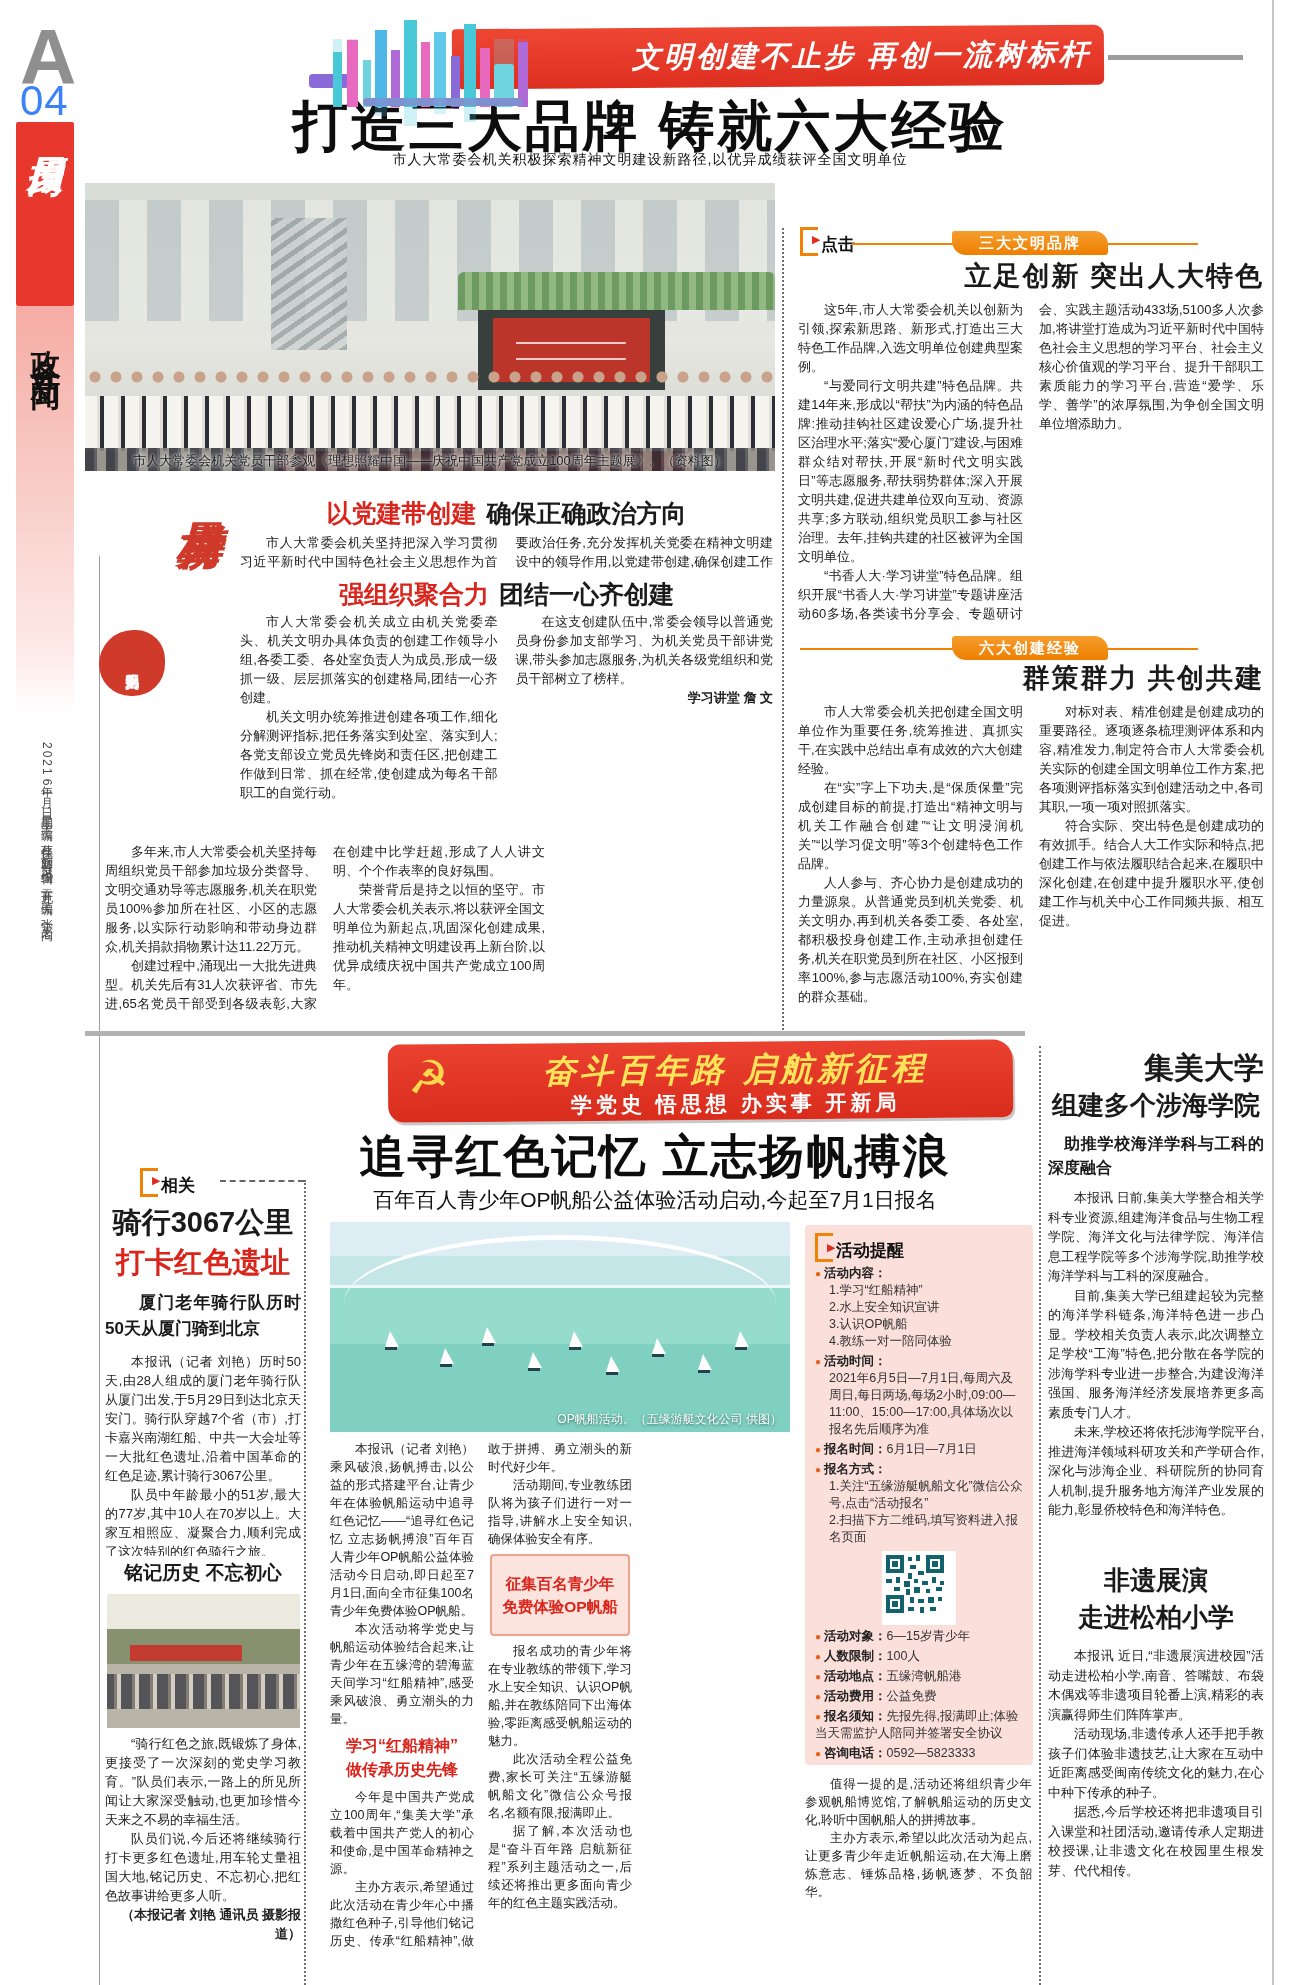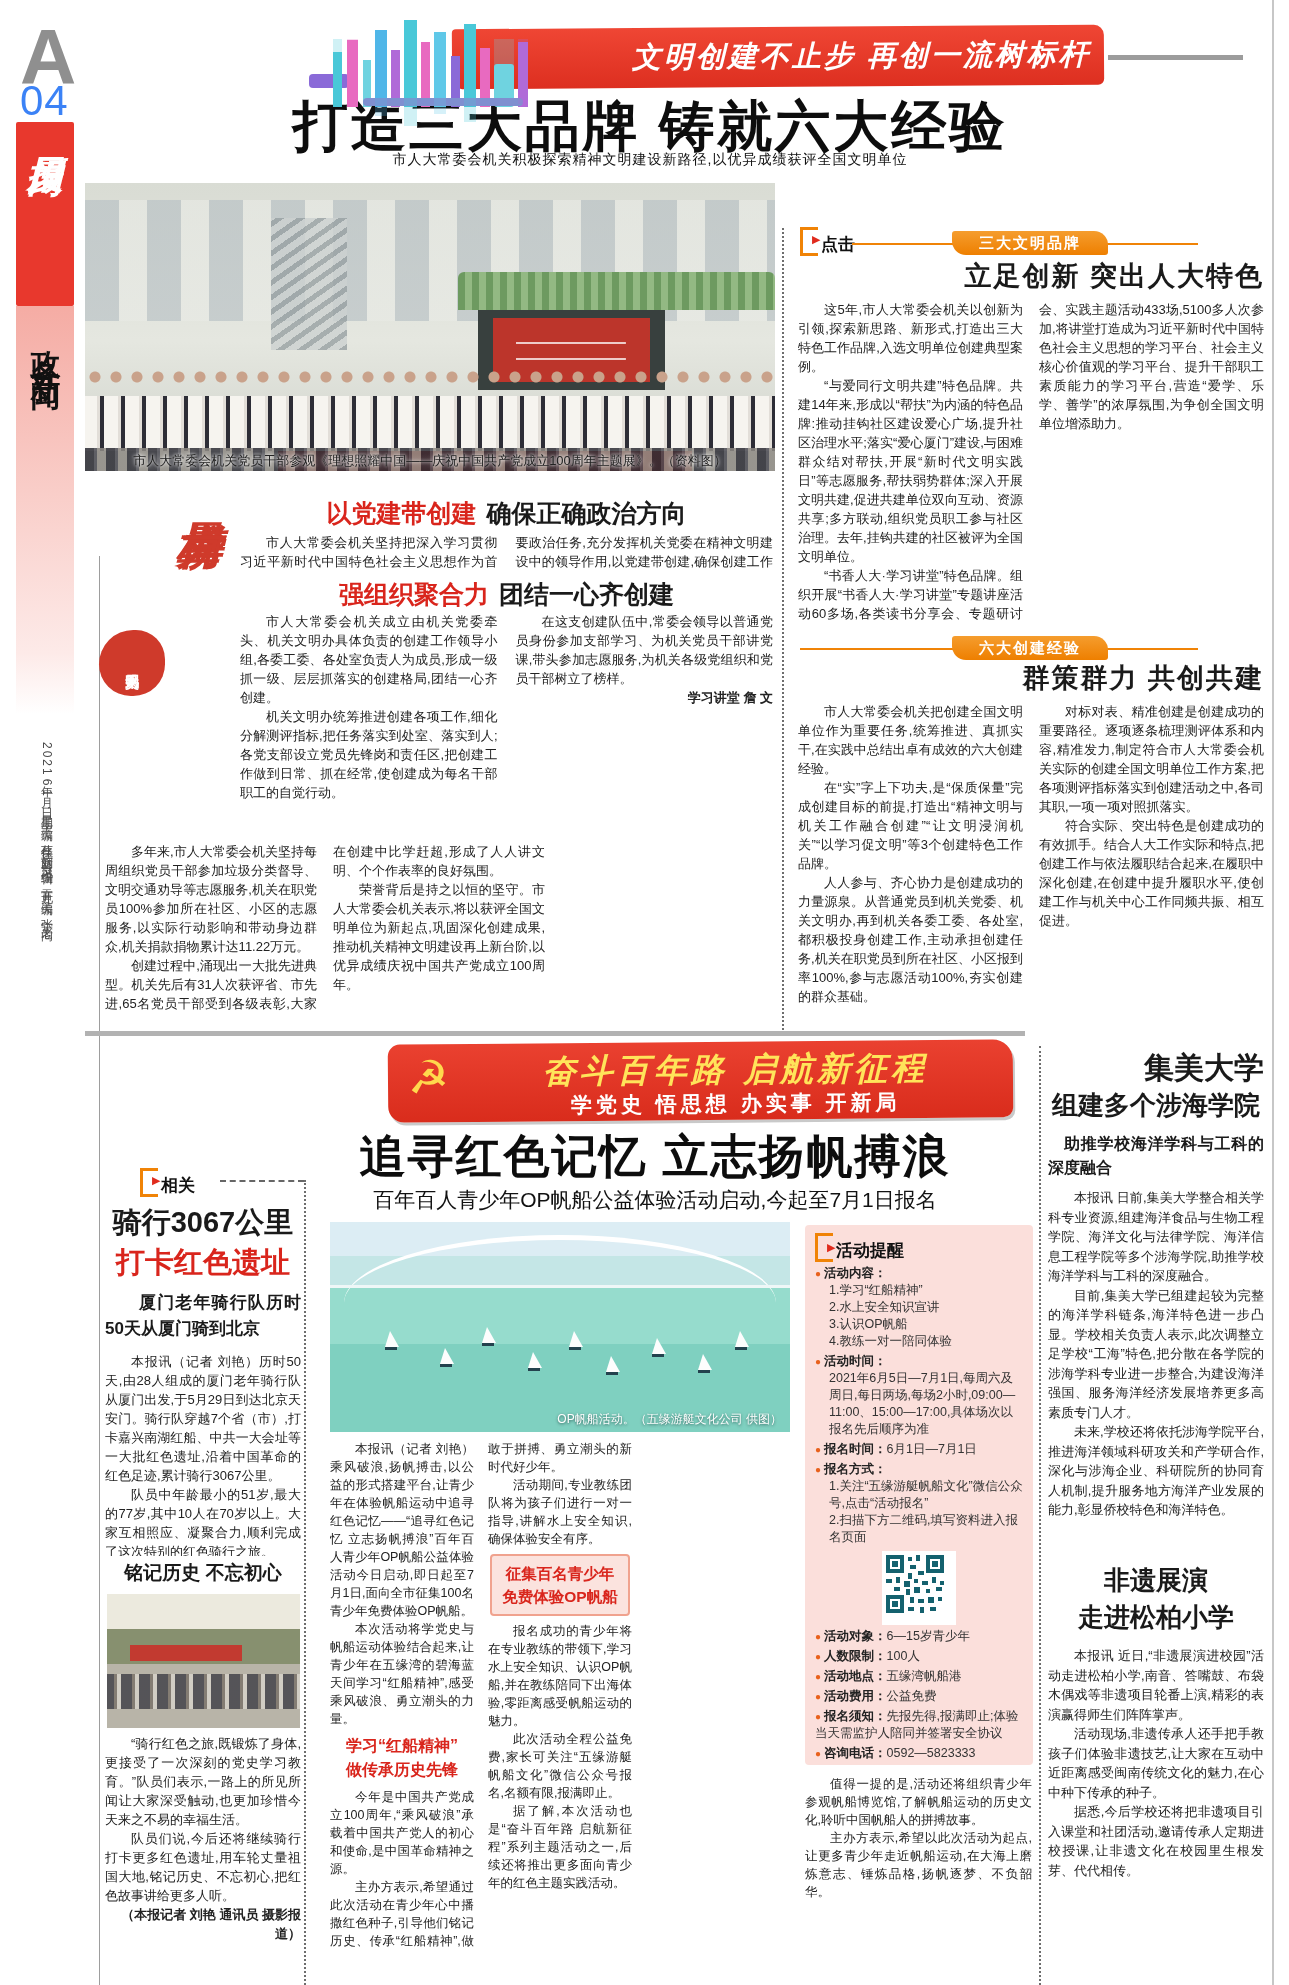--- a/index.html
+++ b/index.html
@@ -117,21 +117,21 @@
      background:linear-gradient(180deg,#dcedf4 0 16%,#c4e6e6 16% 30%,#96dccd 30% 58%,#7fd0c0 58% 100%);}
   .bridge{position:absolute;left:3%;top:6%;width:94%;height:30%;border-top:5px solid #fff;border-radius:50% 50% 0 0/100% 100% 0 0;}
   .bridge-deck{position:absolute;left:0;top:30%;width:100%;height:3px;background:#eef7f7;}
   .sail{position:absolute;width:0;height:0;border-left:5px solid transparent;border-right:9px solid transparent;border-bottom:16px solid #fdfdfd;}
   .sail::after{content:"";position:absolute;left:-5px;top:16px;width:12px;height:3px;background:#24424e;}
   .s1{left:12%;top:52%;} .s2{left:24%;top:60%;} .s3{left:33%;top:50%;} .s4{left:43%;top:62%;}
   .s5{left:52%;top:52%;} .s6{left:60%;top:64%;} .s7{left:70%;top:55%;} .s8{left:80%;top:63%;} .s9{left:88%;top:52%;}
   .ph2-caption{position:absolute;right:8px;bottom:4px;color:#fff;font-size:12px;text-shadow:0 1px 3px rgba(0,30,30,.65);white-space:nowrap;}
   .mid-block{left:330px;top:1440px;width:460px;height:545px;column-count:3;column-gap:14px;font-size:12.5px;line-height:18px;}
   .mid-subhead{text-indent:0 !important;text-align:center;color:#d9251c;font-weight:bold;font-size:16px;line-height:24px;margin:6px 0 !important;}
-  .mid-box{break-inside:avoid;border:2px solid #f0a28e;background:#fbe3de;border-radius:4px;margin:6px 2px;padding:6px 4px;
+  .mid-box{break-inside:avoid;border:2px solid #f0a28e;background:#fbe3de;border-radius:4px;margin:6px 2px;padding:16px 4px;
            text-align:center;color:#d9251c;font-weight:bold;font-size:15.5px;line-height:23px;}
   .underbox-block{left:805px;top:1775px;width:227px;height:208px;font-size:12.5px;line-height:18px;}
   
   .reminder{left:805px;top:1225px;width:228px;height:540px;background:#fbdfdb;border-radius:4px;overflow:hidden;}
   .reminder-inner{position:absolute;left:10px;top:8px;right:10px;bottom:6px;font-size:12.5px;line-height:17px;color:#333;}
   .rem-item{margin-top:3px;}
   .rem-head{font-weight:bold;color:#222;}
   .bullet{color:#e8611c;font-size:10px;margin-right:3px;}
   .rem-sub{padding-left:14px;}
   .qr{width:66px;height:66px;background:#fff;margin:5px auto 2px;padding:4px;}
@@ -322,21 +322,21 @@
     <div class="ph2-caption">OP帆船活动。（五缘游艇文化公司 供图）</div>
   </div>
 
   <div class="abs col-text mid-block">
     <p>本报讯（记者 刘艳）乘风破浪,扬帆搏击,以公益的形式搭建平台,让青少年在体验帆船运动中追寻红色记忆——“追寻红色记忆 立志扬帆搏浪”百年百人青少年OP帆船公益体验活动今日启动,即日起至7月1日,面向全市征集100名青少年免费体验OP帆船。</p>
     <p>本次活动将学党史与帆船运动体验结合起来,让青少年在五缘湾的碧海蓝天间学习“红船精神”,感受乘风破浪、勇立潮头的力量。</p>
     <p class="mid-subhead">
       <span>学习“红船精神”</span><br>
       <span>做传承历史先锋</span>
     </p>
-    <p>今年是中国共产党成立100周年,“乘风破浪”承载着中国共产党人的初心和使命,是中国革命精神之源。</p>
+    <p>今年是中国共产党成立100周年,“集美大学”承载着中国共产党人的初心和使命,是中国革命精神之源。</p>
     <p>主办方表示,希望通过此次活动在青少年心中播撒红色种子,引导他们铭记历史、传承“红船精神”,做敢于拼搏、勇立潮头的新时代好少年。</p>
     <p>活动期间,专业教练团队将为孩子们进行一对一指导,讲解水上安全知识,确保体验安全有序。</p>
     <div class="mid-box">
       <span>征集百名青少年</span><br>
       <span>免费体验OP帆船</span>
     </div>
     <p>报名成功的青少年将在专业教练的带领下,学习水上安全知识、认识OP帆船,并在教练陪同下出海体验,零距离感受帆船运动的魅力。</p>
     <p>此次活动全程公益免费,家长可关注“五缘游艇帆船文化”微信公众号报名,名额有限,报满即止。</p>
     <p>据了解,本次活动也是“奋斗百年路 启航新征程”系列主题活动之一,后续还将推出更多面向青少年的红色主题实践活动。</p>
   </div>

